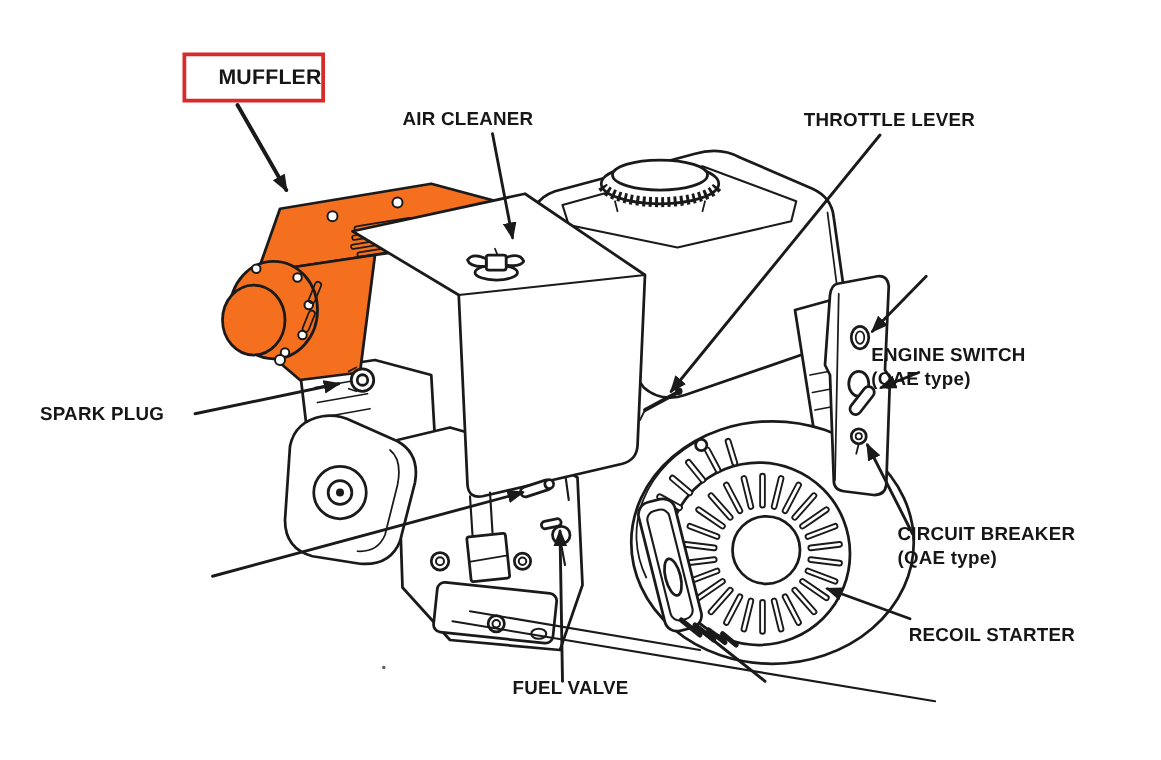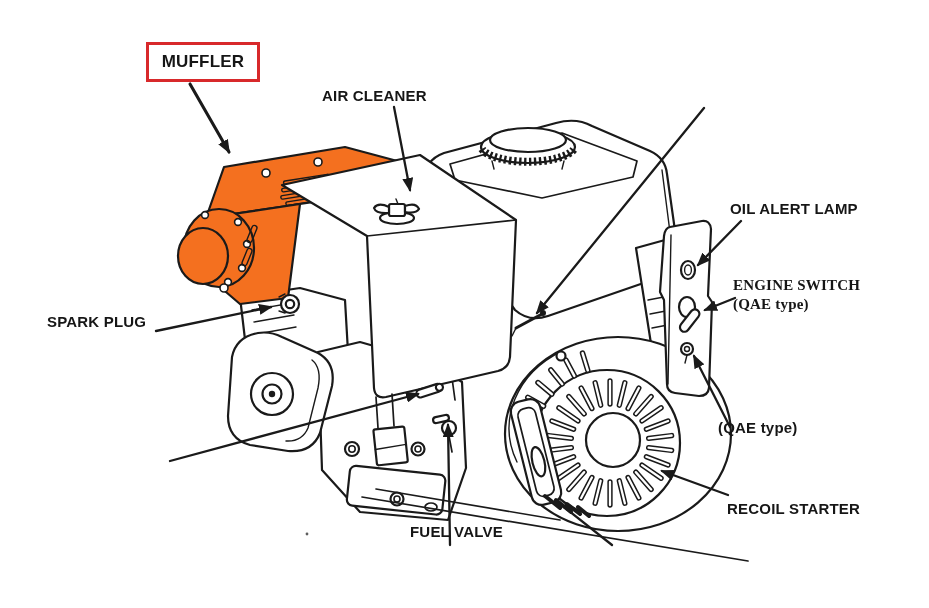--- a/index.html
+++ b/index.html
@@ -230,28 +230,29 @@
       <path class="leader" d="M730,427 L694,356" marker-end="url(#arrow)"></path>
       <path class="leader" d="M728,495 L662,471" marker-end="url(#arrow)"></path>
       <path class="leader" d="M156,331 L271,307" marker-end="url(#arrow)"></path>
       <path class="leader" d="M170,461 L418,394" marker-end="url(#arrow)"></path>
       <path class="leader" d="M450,545 L448,425" marker-end="url(#arrow)"></path>
       <path class="leader" d="M612,545 L564,507"></path>
     </g>
   </svg>
 
   <div class="muffler-box">
-    <span class="label" style="position:static;font-size:17px;">MUFFLER</span>
+    <span class="label" style="position:static;font-size:17px;padding-left:26px;">MUFFLER</span>
   </div>
 
   <div class="label" style="left:322px;top:87px;">AIR CLEANER</div>
-  <div class="label" style="left:730px;top:200px;">OIL ALERT LAMP</div>
-  <div class="label" style="left:733px;top:276px;font-family:Liberation Serif, serif;">
+  <div class="label" style="left:643px;top:88px;">THROTTLE LEVER</div>
+  <div class="label" style="left:697px;top:276px;">
     <div>ENGINE SWITCH</div>
     <div>(QAE type)</div>
   </div>
   <div class="label" style="left:718px;top:419px;">
+    <div>CIRCUIT BREAKER</div>
     <div>(QAE type)</div>
   </div>
   <div class="label" style="left:727px;top:500px;">RECOIL STARTER</div>
-  <div class="label" style="left:32px;top:313px;margin-left:15px;">SPARK PLUG</div>
-  <div class="label" style="left:410px;top:523px;">FUEL VALVE</div>
+  <div class="label" style="left:32px;top:323px;">SPARK PLUG</div>
+  <div class="label" style="left:410px;top:542px;">FUEL VALVE</div>
 </div>
 
 </body></html>

